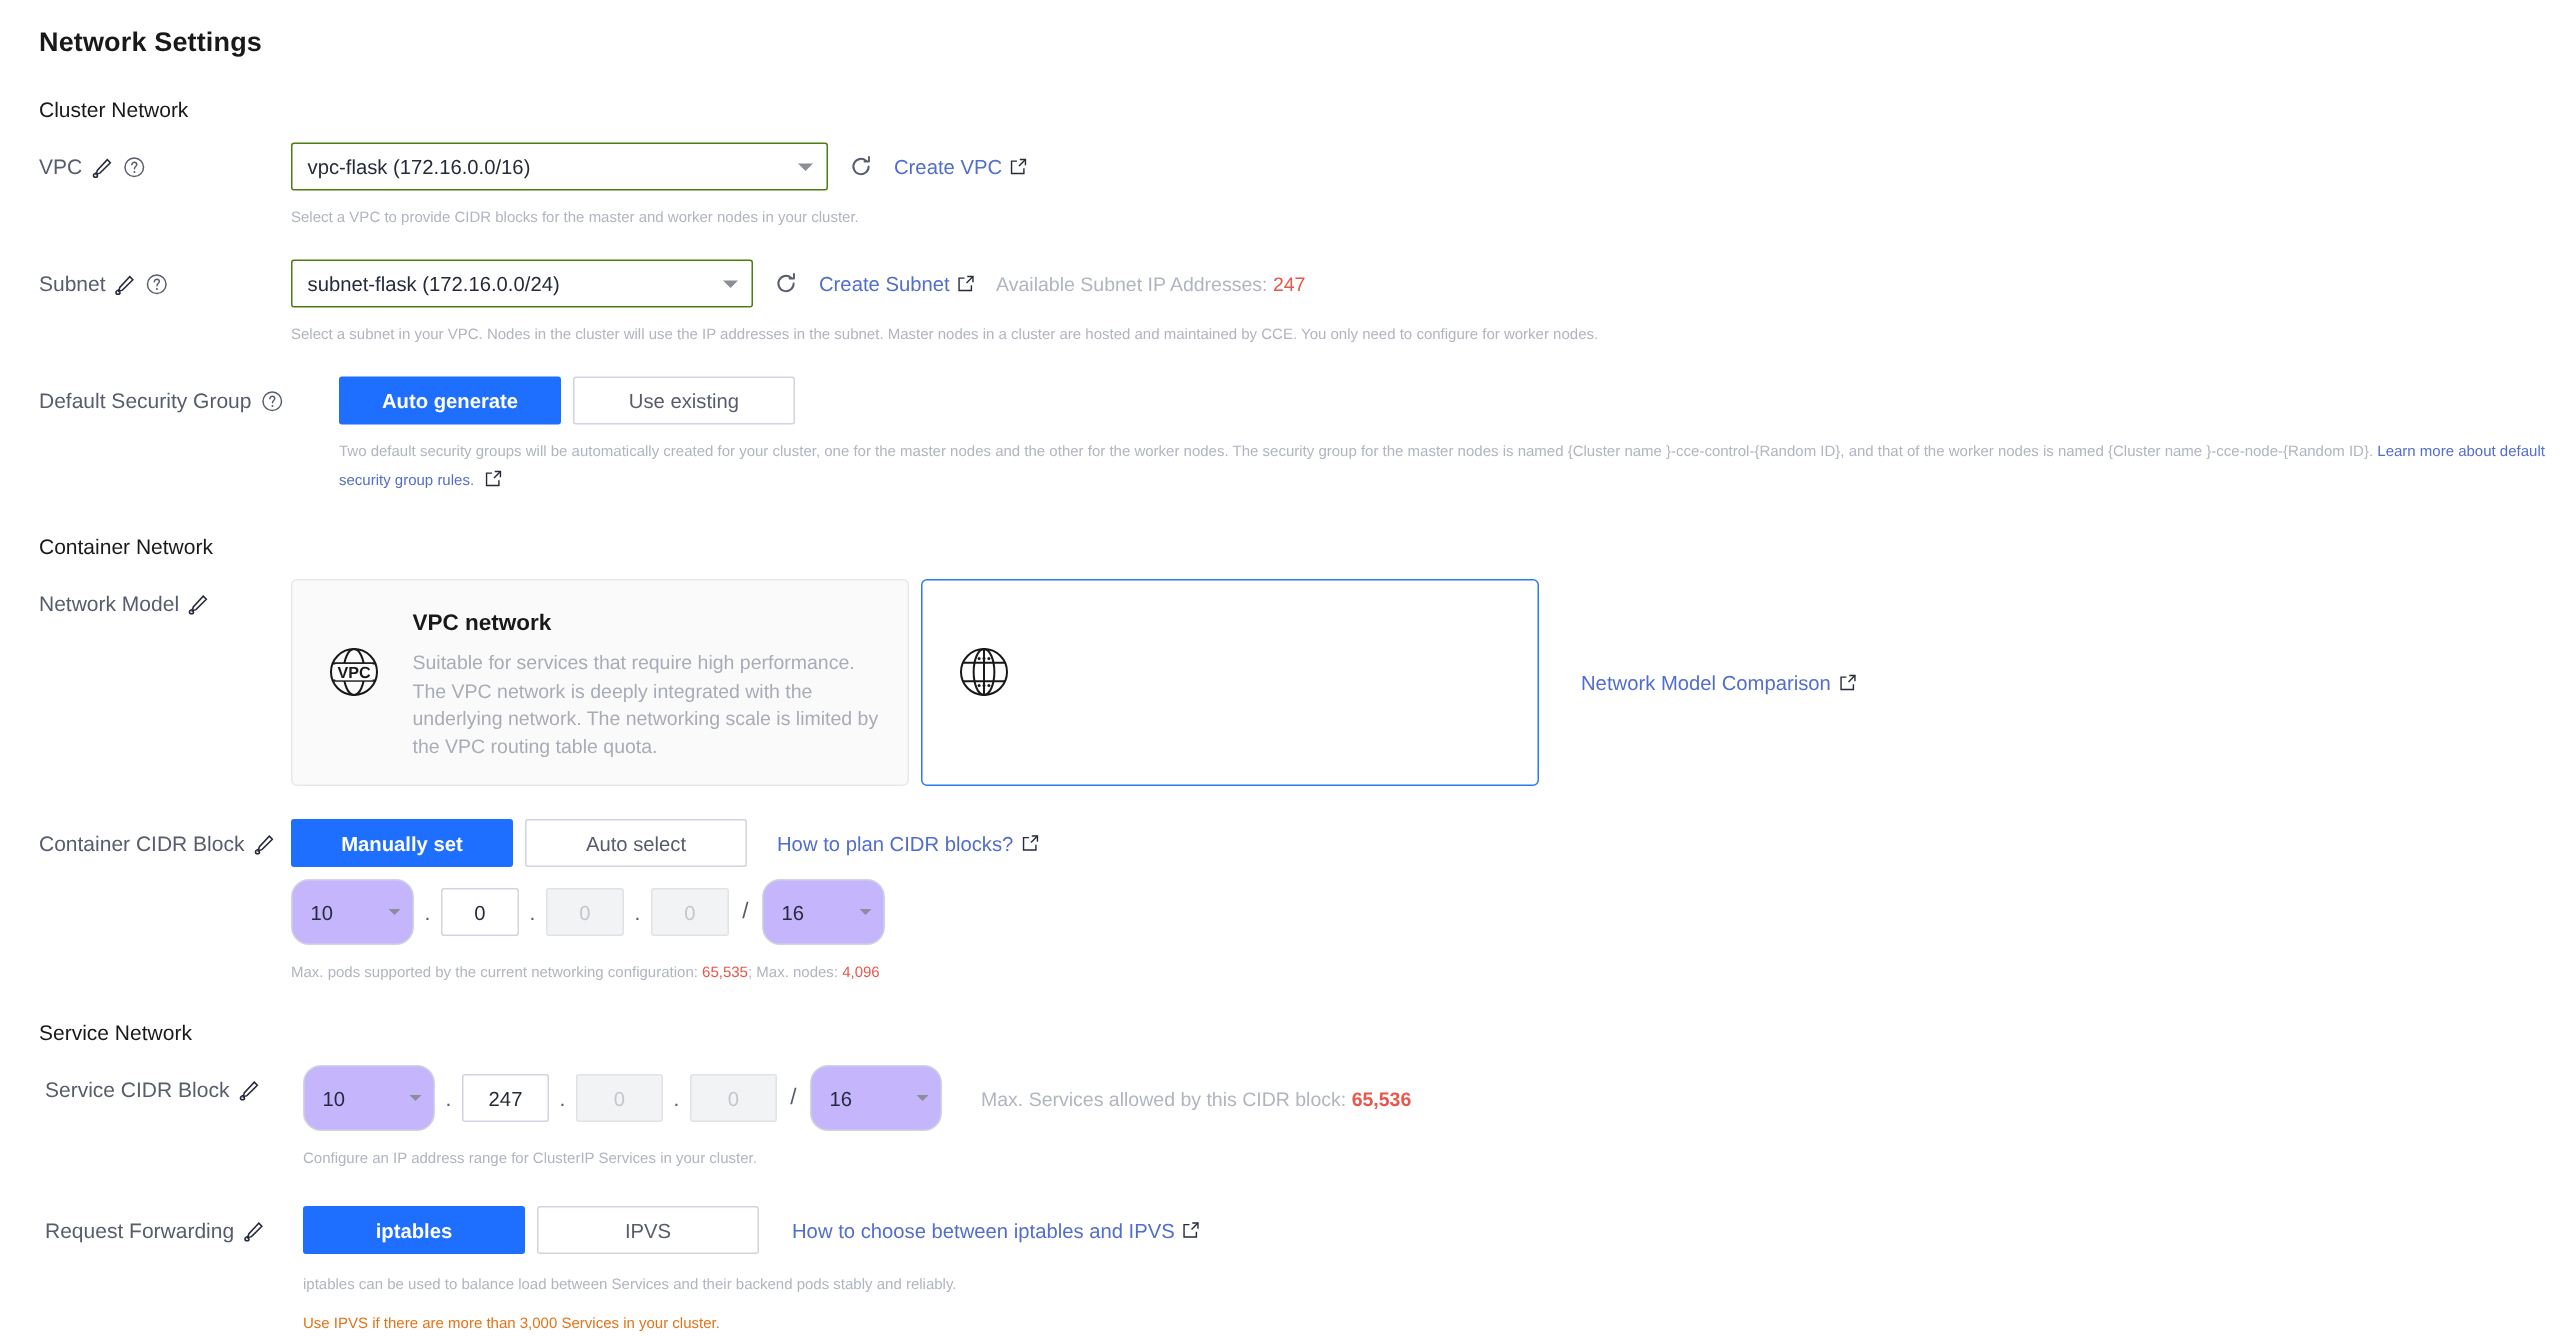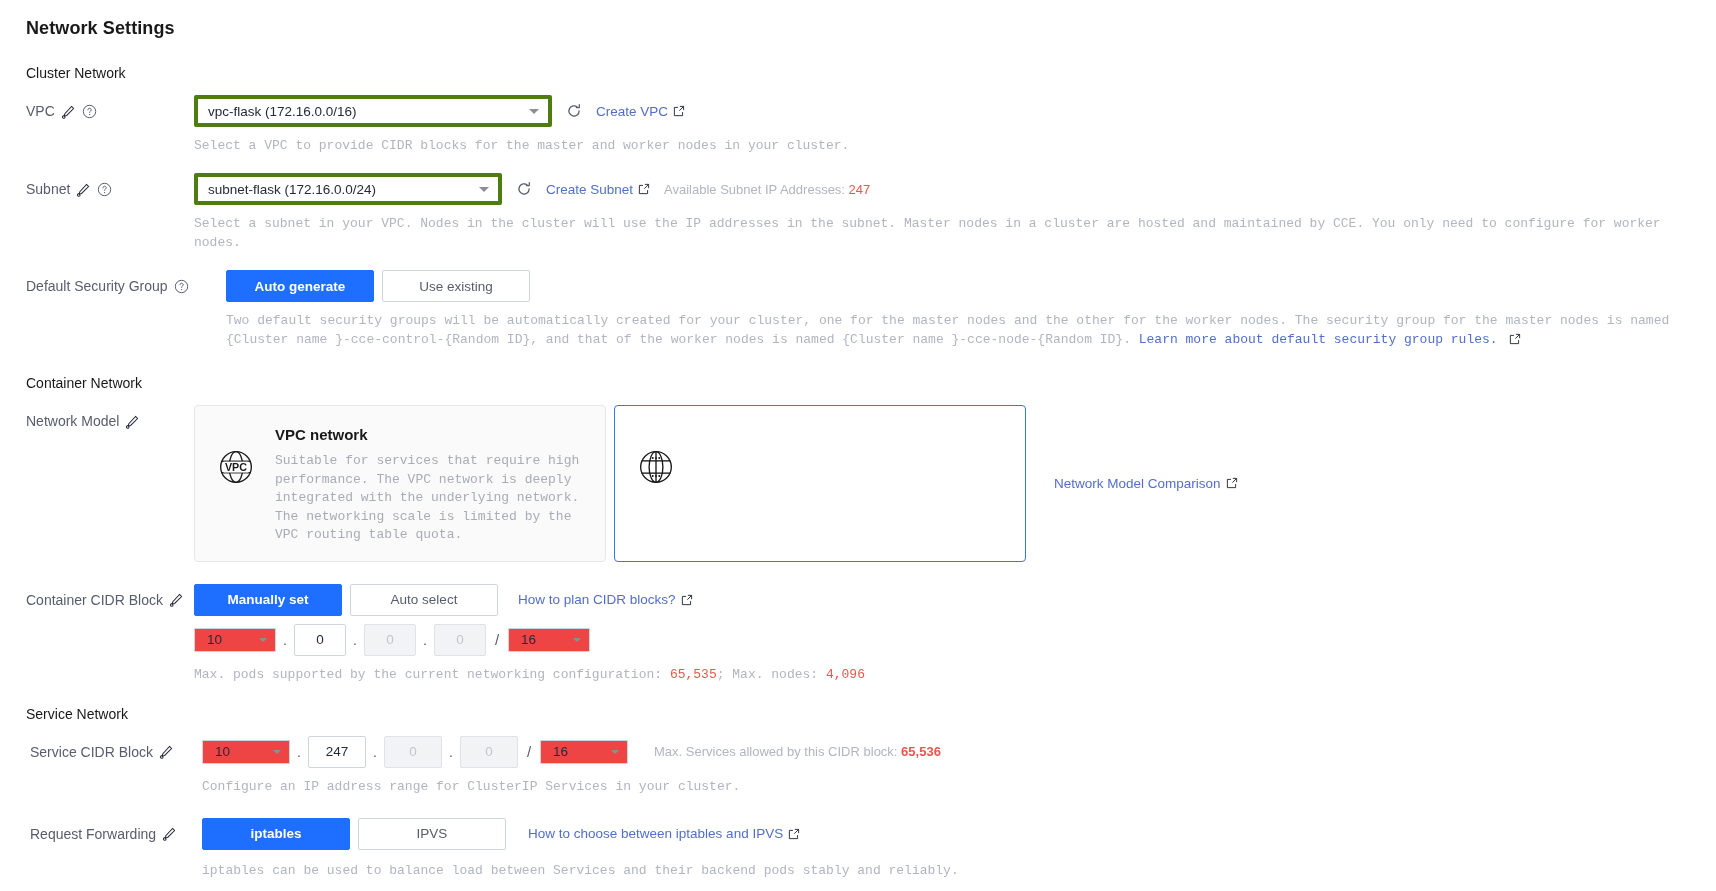--- a/index.html
+++ b/index.html
@@ -56,21 +56,21 @@
   }
   .icon-pen svg { display:block; }
   .icon-help svg { display:block; }
   .icon-refresh { cursor: pointer; }
   .icon-ext svg { display:block; }
 
   
   .select {
     position: relative;
     height: 32px;
-    border: 4px solid #4d7c0f;
+    border: 1px solid #4d7c0f;
     border-radius: 2px;
     background: #fff;
     display: flex;
     align-items: center;
     padding: 0 26px 0 10px;
     font-size: 13.5px;
     color: #252b3a;
     cursor: pointer;
     white-space: nowrap;
     overflow: hidden;
@@ -95,26 +95,25 @@
     text-decoration: none;
     cursor: pointer;
     display: inline-flex;
     align-items: center;
     gap: 5px;
     white-space: nowrap;
   }
   .link-ml { margin-left: 14px; }
 
   .hint {
-    font-size: 13px;
+    font-size: 10px;
     color: #b1b5c0;
     line-height: 19px;
     margin-top: 9px;
     max-width: 1500px;
-    font-family: Liberation Mono, monospace;
   }
   .hint .emph-red { color: #e8574b; }
   .hint a.inline-link { color: #526ecc; text-decoration: none; }
 
   .meta-note {
     font-size: 13px;
     color: #b1b5c0;
     margin-left: 14px;
     white-space: nowrap;
   }
@@ -175,38 +174,37 @@
     margin: 0 0 9px 0;
     font-size: 15px;
     font-weight: bold;
     color: #191919;
   }
   .netcard p {
     margin: 0;
     font-size: 13px;
     color: #a8acb6;
     line-height: 18.5px;
-    font-family: Liberation Mono, monospace;
   }
   .cards-side {
     display: flex;
     align-items: center;
     margin-left: 28px;
   }
 
   
   .cidr-row { display: flex; align-items: center; gap: 0; margin-top: 8px; }
   .cidr-row.tight { margin-top: 0; }
   .cidr-sel {
     position: relative;
     width: 82px;
-    height: 24px;
+    height: 44px;
     border: 1px solid #d0d5dd;
-    border-radius: 0;
-    background: #ef4444;
+    border-radius: 12px;
+    background: #c4b5fd;
     display: flex;
     align-items: center;
     padding: 0 24px 0 12px;
     font-size: 13.5px;
     color: #252b3a;
     cursor: pointer;
   }
   .cidr-sel .caret {
     position: absolute;
     right: 8px; top: 50%;

